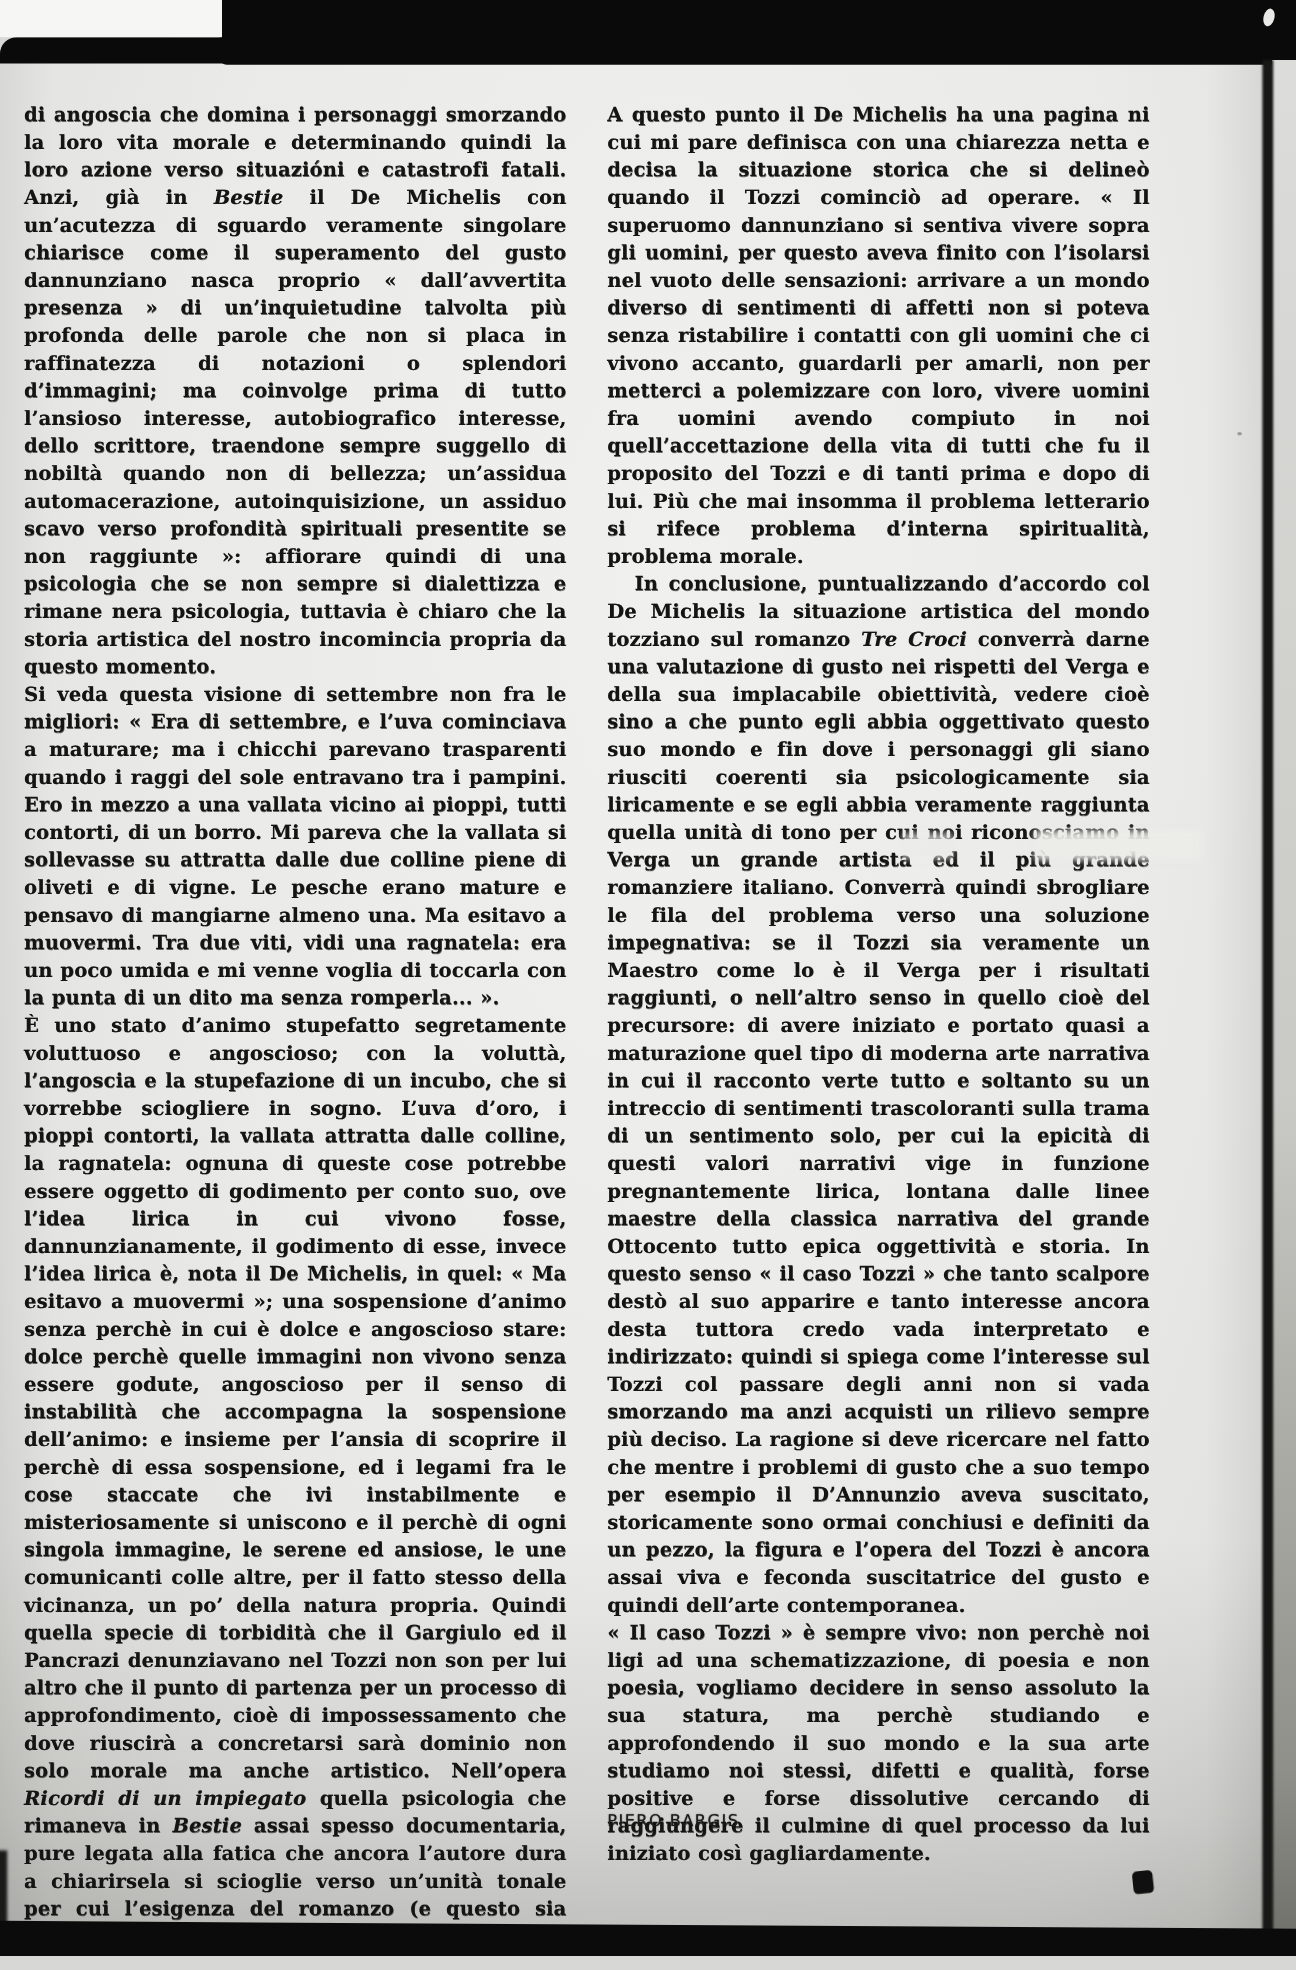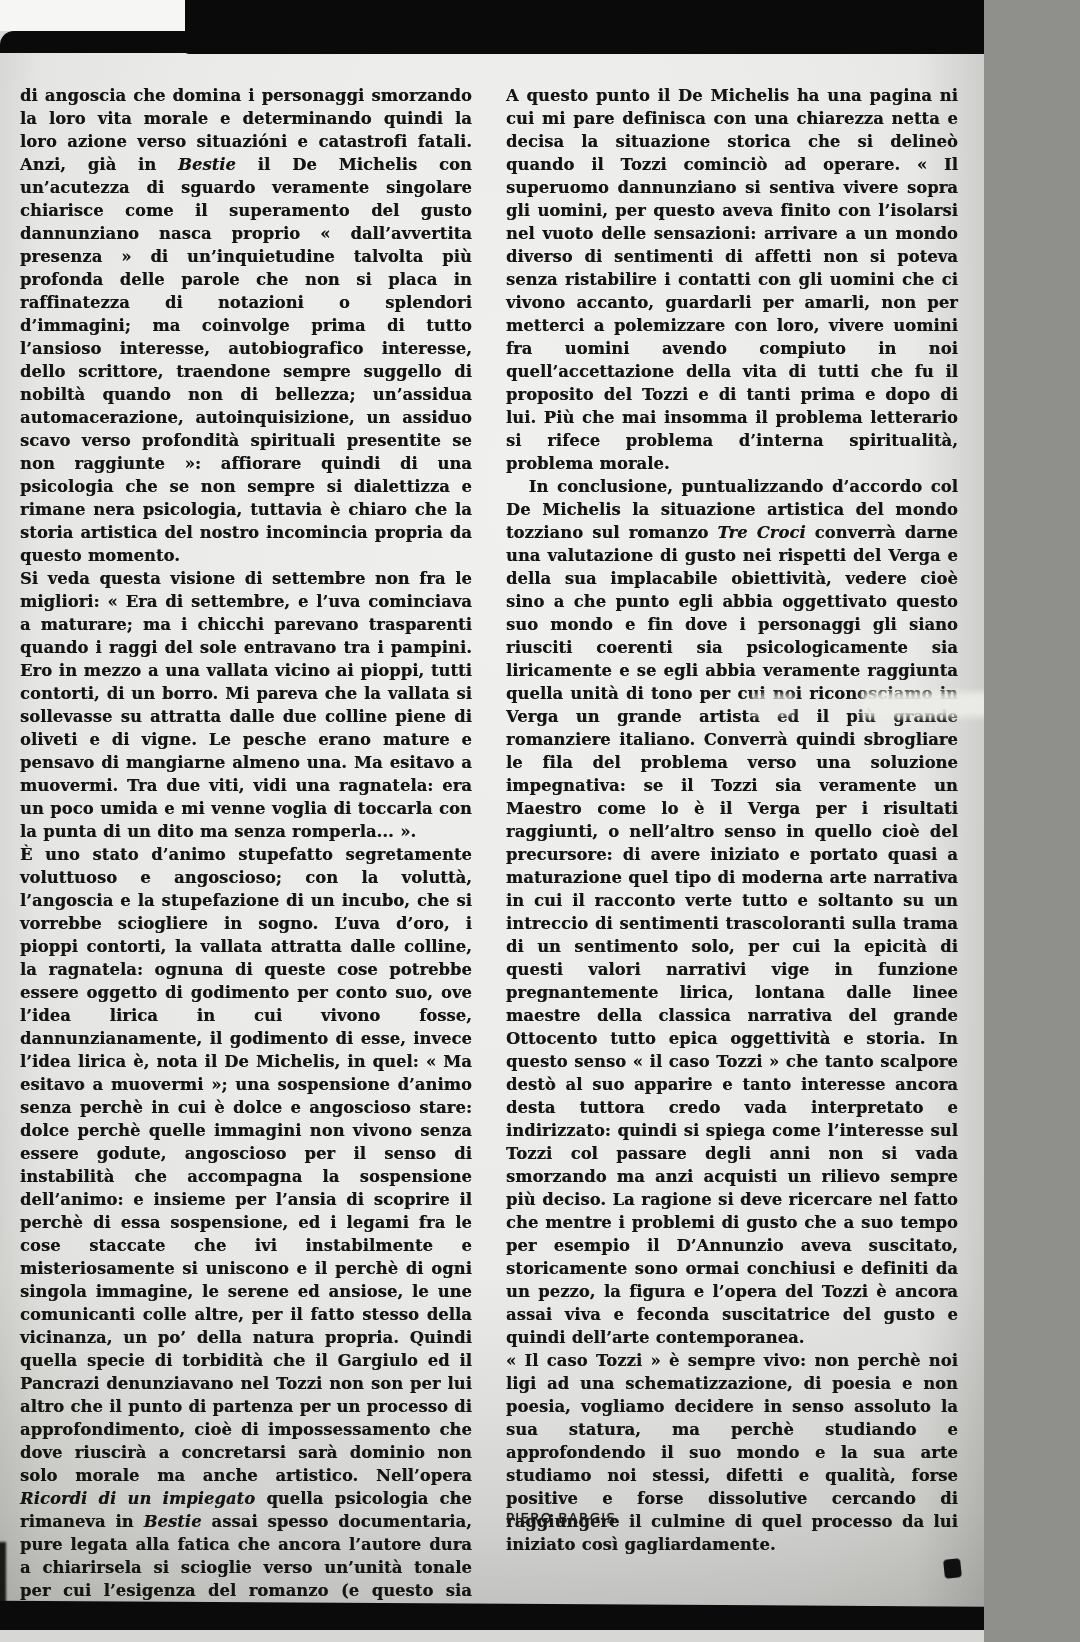--- a/index.html
+++ b/index.html
@@ -1,17 +1,17 @@
 <!DOCTYPE html>
 <html><head>
 <meta charset="utf-8">
 <style>
   html,body{margin:0;padding:0;background:#8f8f8b;}
   .page{
-    position:relative;width:984px;height:1642px;overflow:hidden;
+    position:relative;width:1080px;height:1642px;overflow:hidden;
     background:
       linear-gradient(180deg, rgba(0,0,0,0) 78%, rgba(40,40,36,0.10) 92%, rgba(40,40,36,0.22) 100%),
       linear-gradient(90deg, rgba(0,0,0,0.05) 0%, rgba(0,0,0,0) 4%, rgba(0,0,0,0) 93%, rgba(0,0,0,0.10) 100%),
       radial-gradient(ellipse at 52% 30%, #f0f0ee 0%, #eaeae8 52%, #e2e2e0 78%, #d2d2ce 96%);
     font-family:"DejaVu Serif","Liberation Serif",serif;
   }
   
   .topbar{position:absolute;left:183px;top:0;width:897px;height:54px;background:#0a0a0a;border-bottom-left-radius:6px;}
   .topbar-left{position:absolute;left:0;top:31px;width:220px;height:22px;background:#0a0a0a;border-top-left-radius:14px;}
   .top-notch{position:absolute;left:0;top:0;width:185px;height:31px;background:#f6f6f4;}

